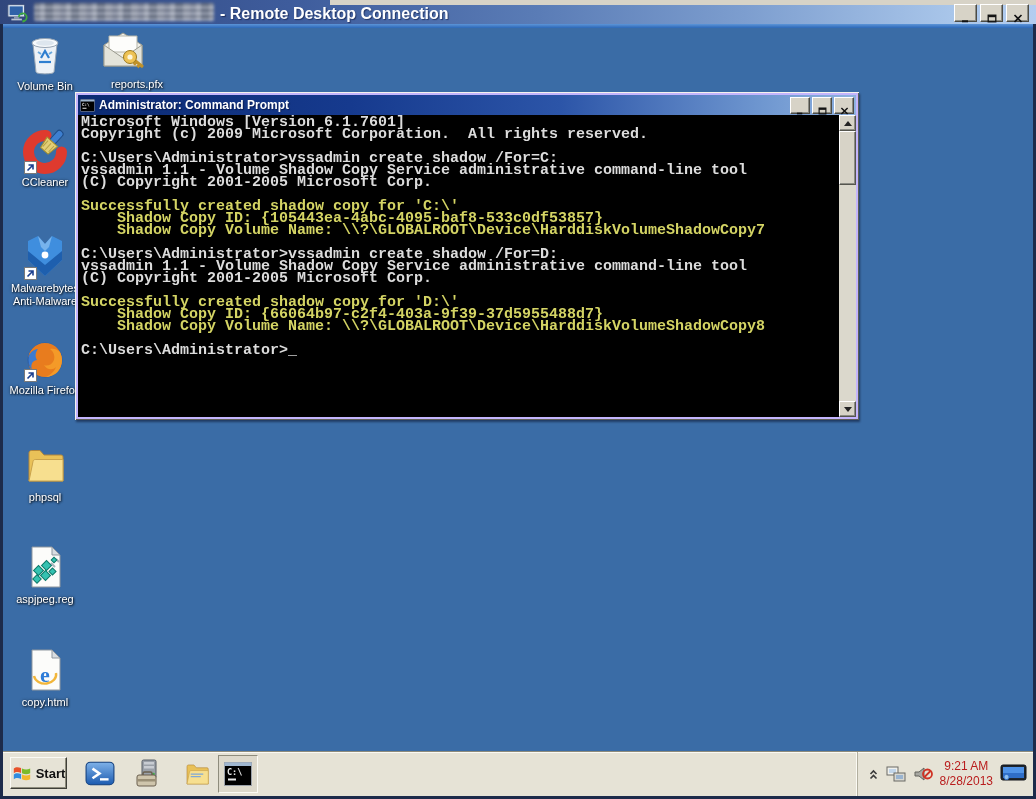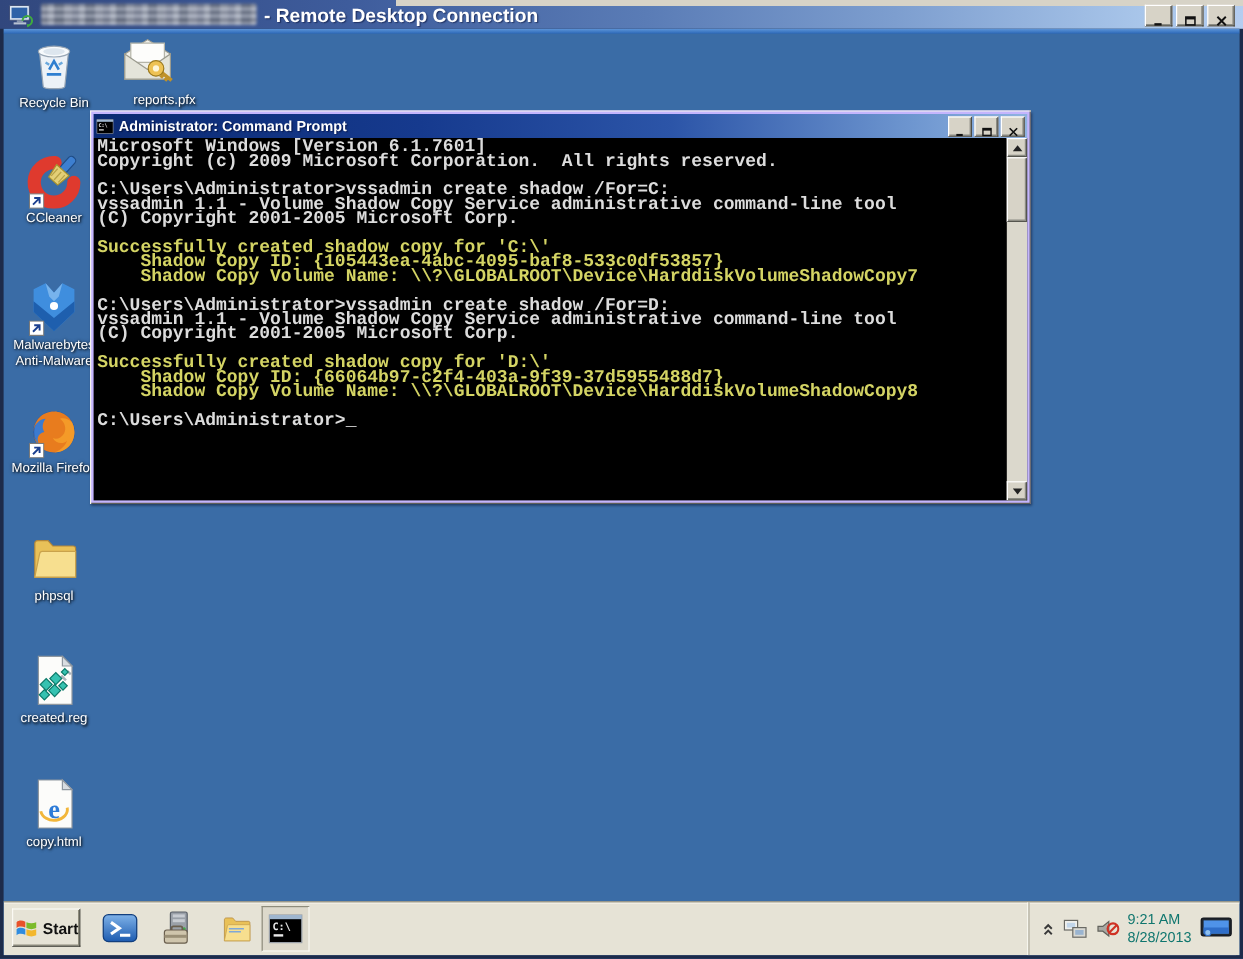--- a/index.html
+++ b/index.html
@@ -76,21 +76,21 @@
   .qicon{position:absolute;top:7px;width:30px;height:30px;cursor:default}
   .cmdtask{position:absolute;left:215px;top:3px;width:40px;height:38px;box-sizing:border-box;
     background:#ddd9cb;border:1px solid;border-color:#8e8c7c #fbfaf4 #fbfaf4 #8e8c7c;
     display:flex;align-items:center;justify-content:center}
   .cmdtask .img{width:30px;height:30px}
 
   .tray{position:absolute;right:2px;top:0;height:44px;display:flex;align-items:center;gap:7px;
     padding:0 4px 0 10px;border-left:1px solid #b2af9f;box-shadow:-1px 0 0 #fbfaf4}
   .tray .chev{width:11px;height:16px}
   .tray .ticon{width:20px;height:20px}
-  .clock{text-align:left;font-size:12px;line-height:15px;color:#0f766e;white-space:nowrap}
+  .clock{text-align:center;font-size:12px;line-height:15px;color:#b91c1c;white-space:nowrap}
   .tray .dicon-mon{width:27px;height:20px}
 </style>
 </head>
 <body>
 
 <div id="root">
 
   <div class="rdp-titlebar">
     <div class="frame-strip"></div>
     <span class="rdp-app-icon"><svg viewBox="0 0 24 24" width="100%" height="100%">
@@ -130,21 +130,21 @@
           <div class="img">
             <svg viewBox="0 0 48 48" width="100%" height="100%">
               <path d="M12 14 L15 42 C15 44.5 33 44.5 33 42 L36 14Z" fill="#edf2f7" stroke="#97a5b4"></path>
               <ellipse cx="24" cy="13" rx="13" ry="4.5" fill="#f7fafc" stroke="#97a5b4"></ellipse>
               <ellipse cx="24" cy="13" rx="9" ry="2.8" fill="#dde6ee"></ellipse>
               <path d="M20 28 l4 -7 4 7" fill="none" stroke="#2f7fd0" stroke-width="2.2"></path>
               <path d="M18 32 h12" stroke="#2f7fd0" stroke-width="2.2"></path>
               <path d="M17 22 l3 2 M31 22 l-3 2" stroke="#6aa8dc" stroke-width="2"></path>
             </svg>
           </div>
-          <div class="lbl">Recycle Bin</div>
+          <div class="lbl">Volume Bin</div>
         </div>
         <div class="dicon" style="left: 80px; top: 4px; text-align: right;">
           <div class="img">
             <svg viewBox="0 0 48 48" width="100%" height="100%">
               <path d="M5 17 L24 5 L43 17 V38 H5Z" fill="#efefe9" stroke="#9b9b8f"></path>
               <path d="M10 8 h28 v16 h-28z" fill="#fdfdfb" stroke="#b5b5a9"></path>
               <path d="M5 17 L24 30 L43 17 V38 H5Z" fill="#e4e4da" stroke="#9b9b8f"></path>
               <path d="M34 31 l10 8 M41 36 l-2.6 3.2 M37.5 33.5 l-2.6 3.2" stroke="#c0922a" stroke-width="3"></path>
               <circle cx="31" cy="29" r="6.5" fill="#eec254" stroke="#9c7a1e"></circle>
               <circle cx="31" cy="29" r="2.6" fill="#fdf6da"></circle>
@@ -222,21 +222,21 @@
               <g fill="#35c2b1" stroke="#0c7a6a">
                 <rect x="14" y="24" width="7" height="7" transform="rotate(45 17.5 27.5)"></rect>
                 <rect x="22" y="19" width="7" height="7" transform="rotate(45 25.5 22.5)"></rect>
                 <rect x="21" y="29" width="7" height="7" transform="rotate(45 24.5 32.5)"></rect>
                 <rect x="13" y="33" width="6" height="6" transform="rotate(45 16 36)"></rect>
                 <rect x="29" y="26" width="5" height="5" transform="rotate(45 31.5 28.5)"></rect>
                 <rect x="31" y="15" width="4" height="4" transform="rotate(45 33 17)"></rect>
               </g>
             </svg>
           </div>
-          <div class="lbl">created.reg</div>
+          <div class="lbl">aspjpeg.reg</div>
         </div>
         <div class="dicon" style="left: 2px; top: 622px;">
           <div class="img">
             <svg viewBox="0 0 48 48" width="100%" height="100%">
               <path d="M11 4 H31 L39 12 V44 H11Z" fill="#fcfcfa" stroke="#8f979f"></path>
               <path d="M31 4 V12 H39Z" fill="#d9dde1" stroke="#8f979f"></path>
               <path d="M13 30 a11 9 0 1 0 22 -3" fill="none" stroke="#f2b63a" stroke-width="2.4"></path>
               <text x="24" y="36" text-anchor="middle" font-family="Liberation Serif,serif" font-size="22" font-weight="bold" fill="#2e7cd8">e</text>
             </svg>
           </div>

